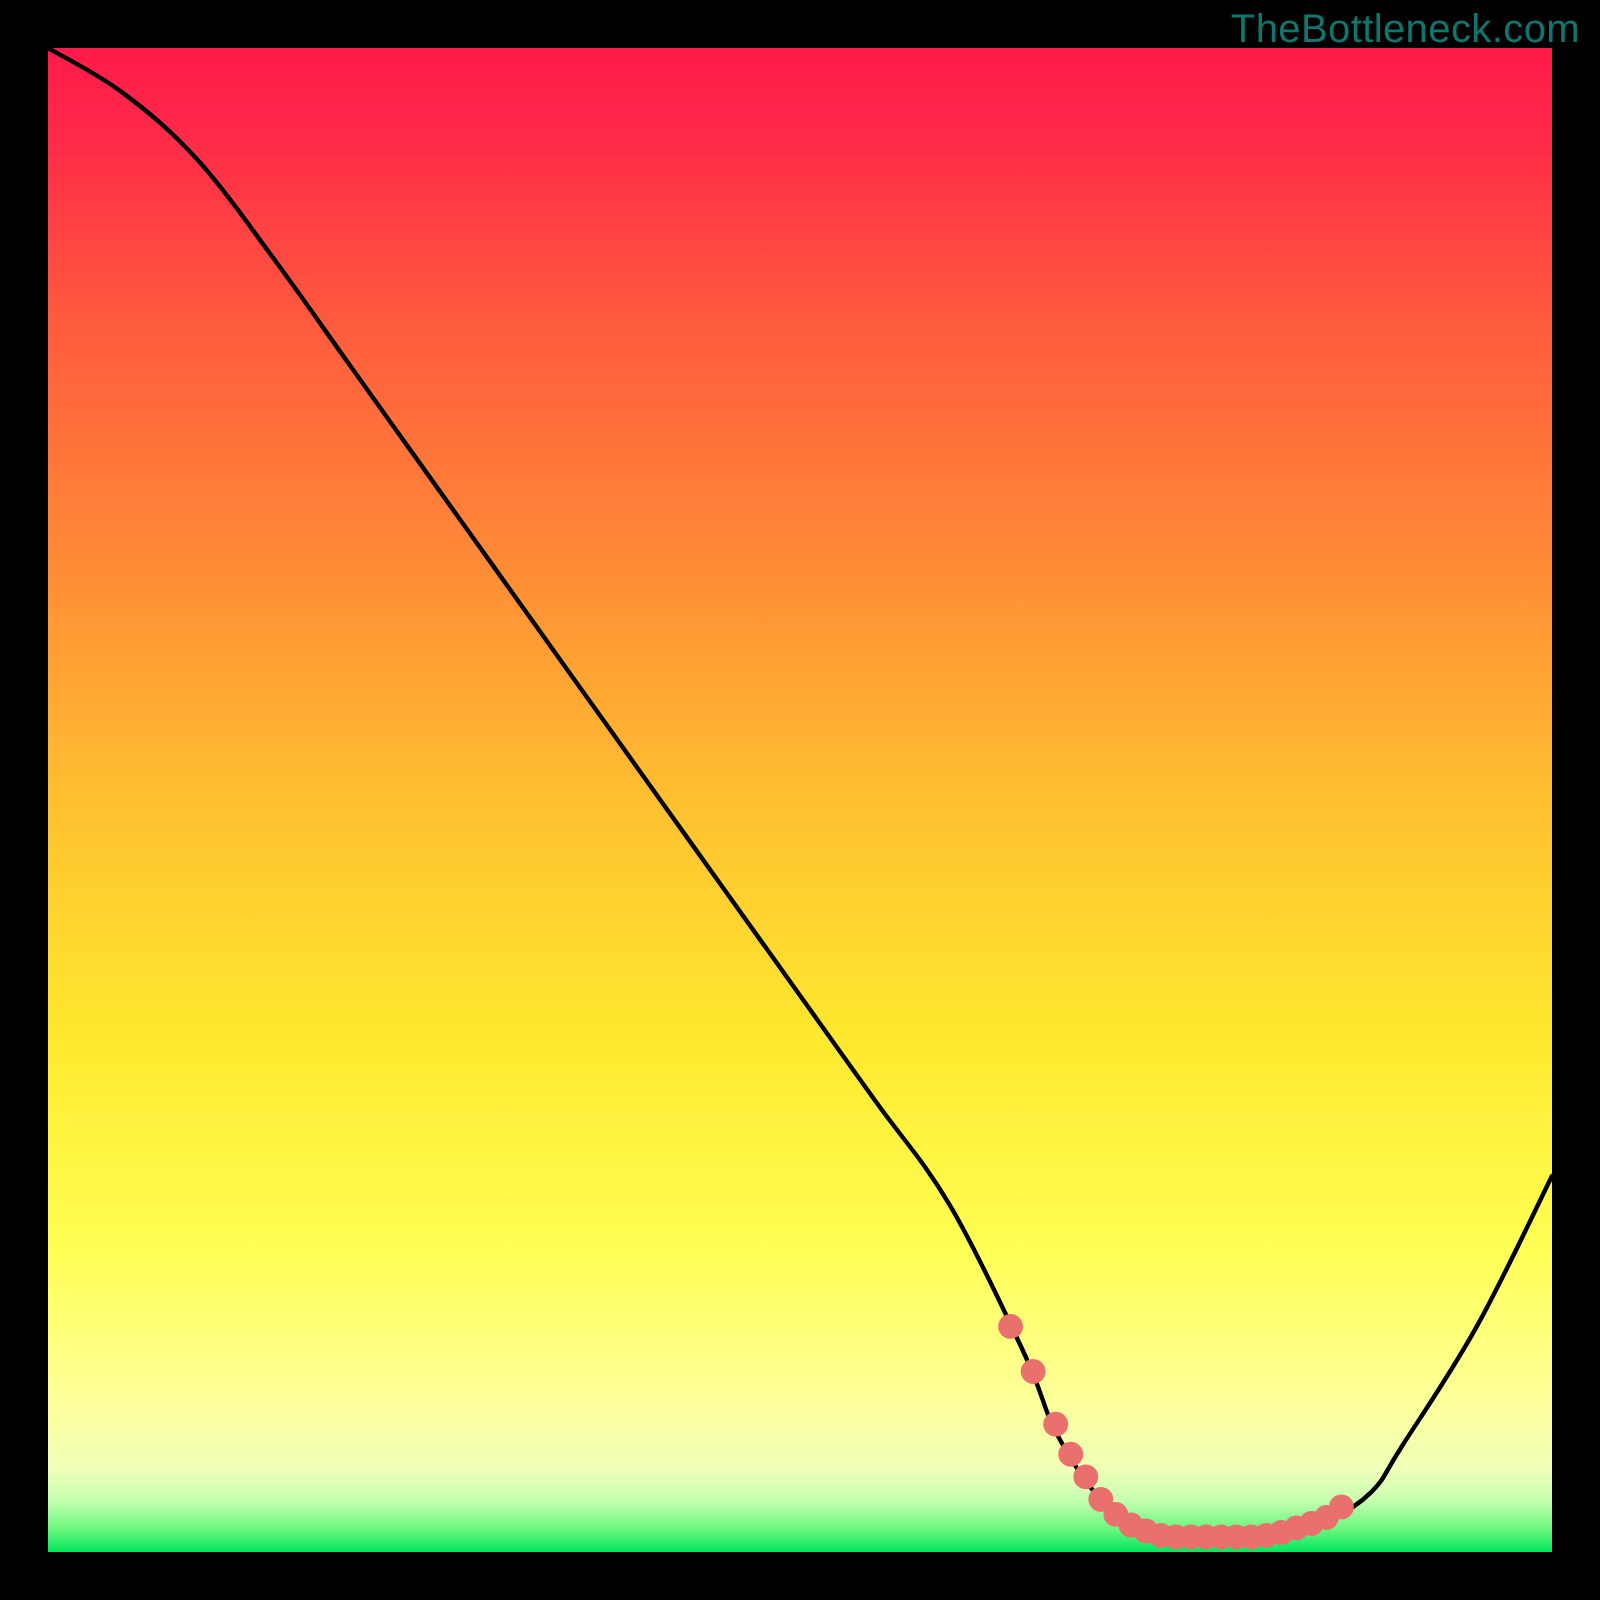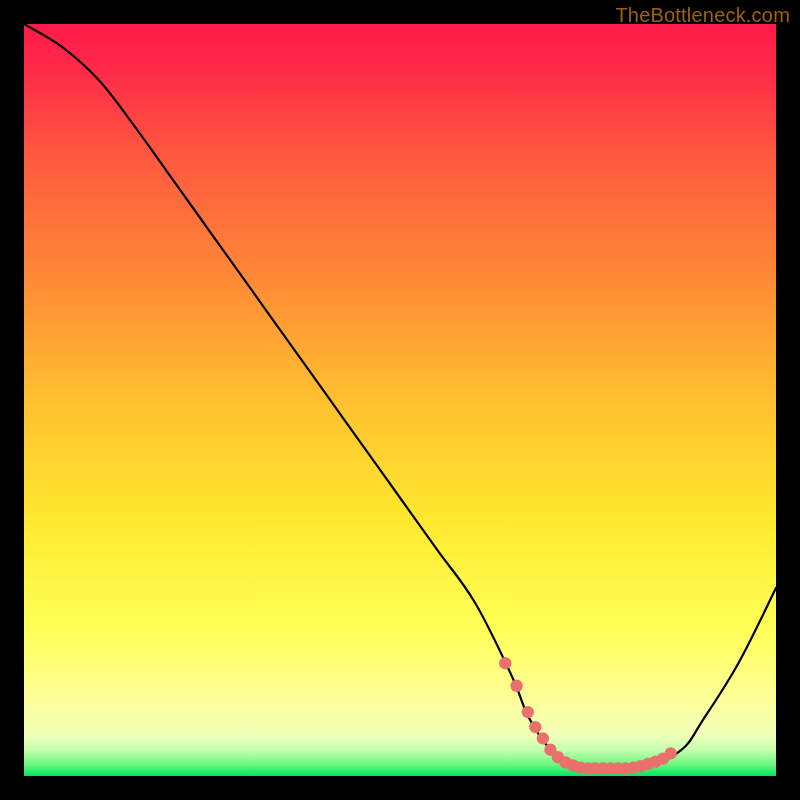--- a/index.html
+++ b/index.html
@@ -29,21 +29,21 @@
   svg {
     display: block;
   }
   .watermark {
     position: absolute;
     top: 4px;
     right: 10px;
     font-family: Arial, Helvetica, sans-serif;
     font-size: 20px;
     font-weight: 500;
-    color: #a16207;
+    color: #0f766e;
     letter-spacing: 0.2px;
     user-select: none;
   }
 </style>
 </head>
 <body>
 
 <div class="frame">
   <div class="plot">
 

